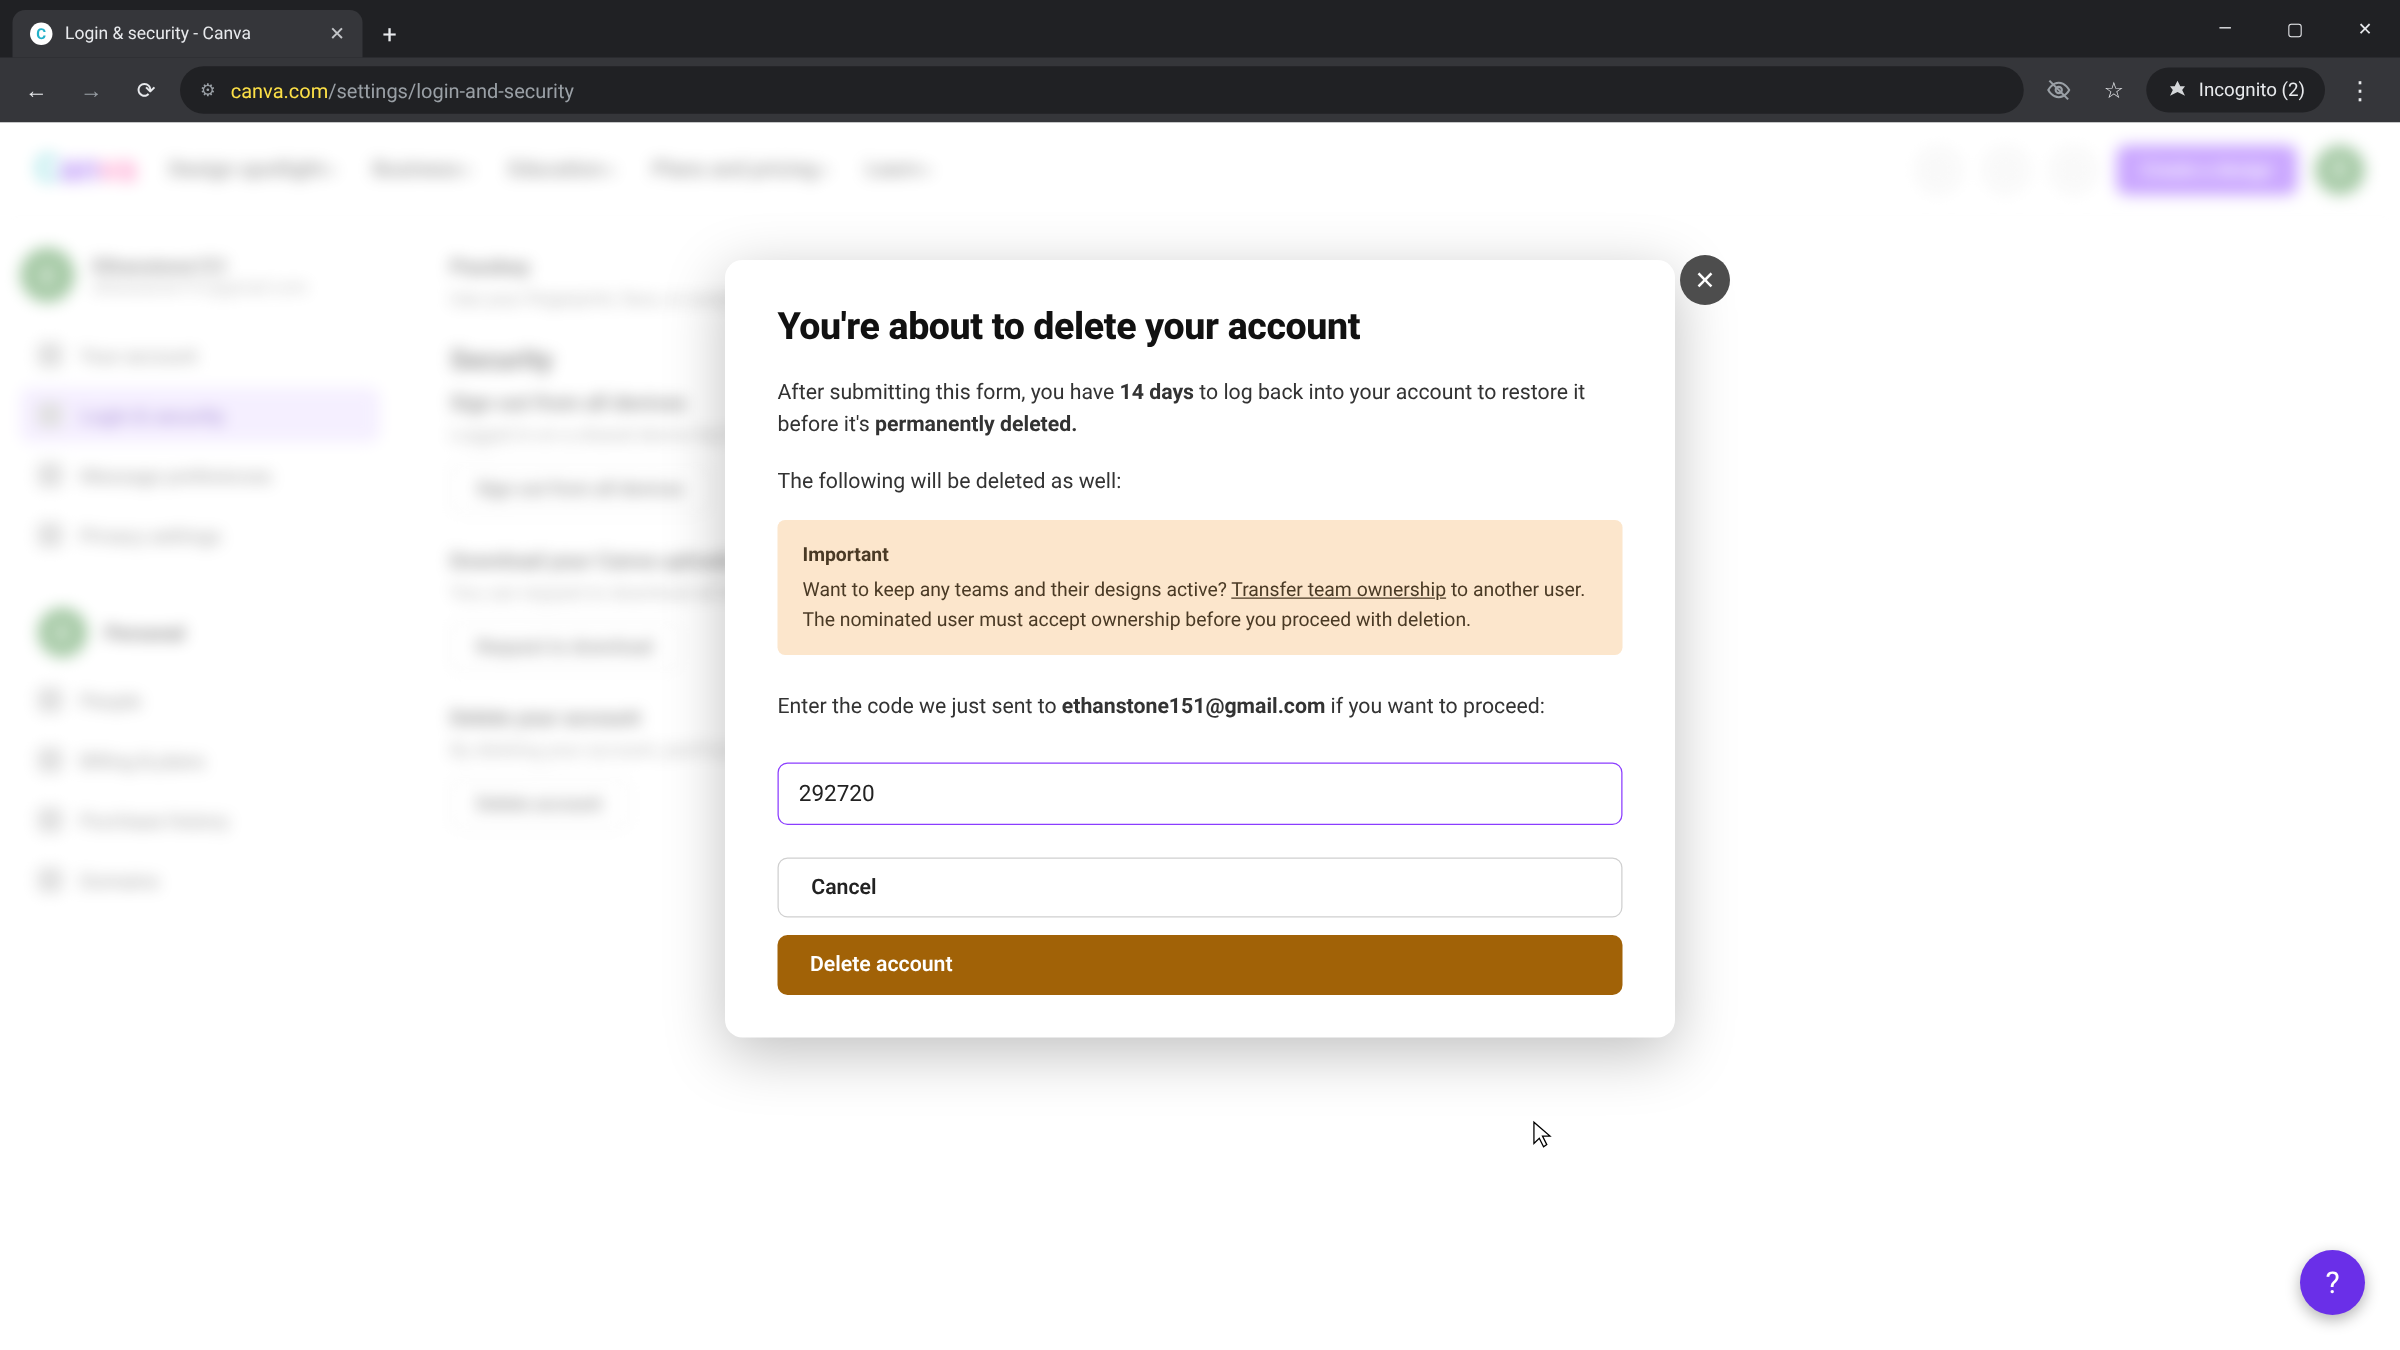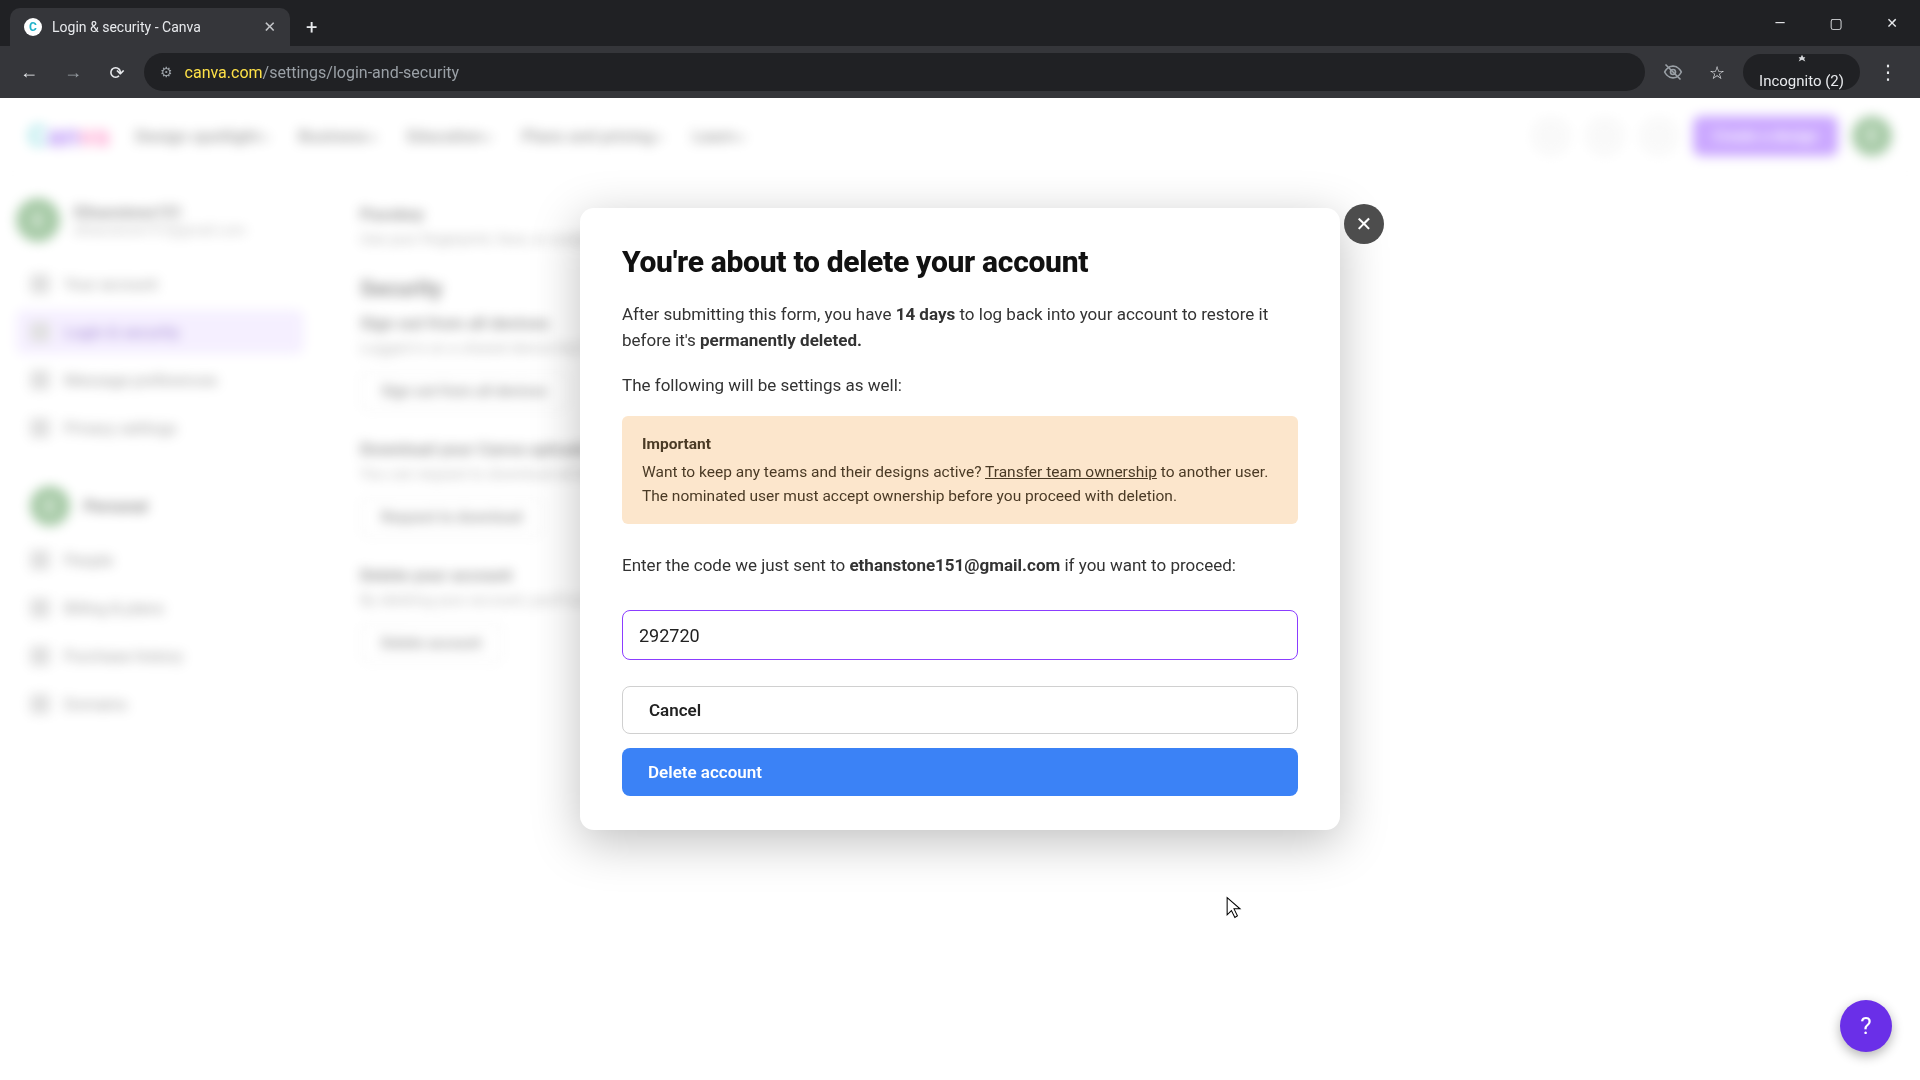--- a/index.html
+++ b/index.html
@@ -18,21 +18,21 @@
 
 .addr-bar { display: flex; align-items: center; height: 52px; background: #35363a; padding: 0 12px; gap: 10px; }
 .addr-bar .nav-ico { width: 34px; height: 34px; display: flex; align-items: center; justify-content: center; color: #9aa0a6; font-size: 18px; border-radius: 50%; }
 .addr-bar .nav-ico.active { color: #e8eaed; }
 .url-field { flex: 1; background: #202124; border-radius: 20px; height: 38px; display: flex; align-items: center; padding: 0 16px; color: #e8eaed; font-size: 16px; gap: 12px; }
 .url-field .site-ico { color: #9aa0a6; font-size: 14px; }
 .url-host { color: #fde047; }
 .url-path { color: #9aa0a6; }
 .right-icons { display: flex; align-items: center; gap: 8px; }
 .right-icons .ico { width: 36px; height: 36px; display: flex; align-items: center; justify-content: center; color: #e8eaed; font-size: 18px; }
-.incog-badge { background: #202124; border-radius: 20px; height: 36px; padding: 0 16px; display: flex; align-items: center; gap: 8px; color: #e8eaed; font-size: 15px; flex-direction: column; }
+.incog-badge { background: #202124; border-radius: 20px; height: 36px; padding: 0 16px; display: flex; align-items: center; gap: 8px; color: #e8eaed; font-size: 15px; }
 .kebab { color: #e8eaed; font-size: 20px; padding: 0 10px; }
 
 
 .page-wrap { position: relative; height: calc(1080px - 98px); background: #fff; }
 .page { position: absolute; inset: 0; filter: blur(6px); }
 .page-header { display: flex; align-items: center; height: 76px; padding: 0 28px; gap: 26px; border-bottom: 1px solid #eee; }
 .logo { font-size: 30px; font-weight: 800; letter-spacing: -0.5px; }
 .logo .c1{color:#23bfc9}.logo .c2{color:#7b2ff2}.logo .c3{color:#ff4da6}
 .topnav { display: flex; gap: 30px; color: #333; font-size: 17px; font-weight: 600; }
 .topnav span::after { content: " ▾"; font-size: 12px; color: #666; }
@@ -70,21 +70,21 @@
 .modal-body p { margin-bottom: 18px; }
 .modal-body ul { list-style: disc; padding-left: 28px; margin-bottom: 22px; }
 .modal-body li { font-weight: 700; margin-bottom: 4px; }
 .notice { background: #fce6cc; border-radius: 6px; padding: 16px 20px; font-size: 15.5px; color: #4a3a25; margin-bottom: 28px; }
 .notice-title { font-weight: 700; margin-bottom: 4px; display: block; }
 .notice a { color: #4a3a25; text-decoration: underline; }
 .code-input { width: 100%; height: 50px; border: 1.5px solid #8b3dff; border-radius: 8px; padding: 0 16px; font-size: 18px; color: #222; outline: none; margin-top: 14px; margin-bottom: 26px; }
 .modal-actions { display: flex; justify-content: flex-end; gap: 14px; flex-direction: column; }
 .btn { height: 48px; padding: 0 26px; border-radius: 8px; font-size: 17px; font-weight: 600; display: flex; align-items: center; cursor: pointer; border: none; }
 .btn-secondary { background: #fff; border: 1px solid #d0d0d0; color: #222; }
-.btn-danger { background: #3b82f6; color: #fff; }
+.btn-danger { background: #a16207; color: #fff; }
 
 .help-fab { position: absolute; right: 28px; bottom: 28px; width: 52px; height: 52px; border-radius: 50%; background: #6a2fe8; box-shadow: 0 4px 12px rgba(0,0,0,0.3); display: flex; align-items: center; justify-content: center; color: #fff; font-size: 24px; }
 
 .cursor { position: absolute; width: 18px; height: 24px; pointer-events: none; z-index: 999; }
 </style>
 </head>
 <body>
 
 <div class="browser-top">
   <div class="tab-strip">
@@ -222,21 +222,21 @@
   </div>
 
   <div class="overlay">
     <div class="modal">
       <div class="modal-close">✕</div>
       <h1>You're about to delete your account</h1>
       <div class="modal-body">
         <p>
           <span>After submitting this form, you have </span><strong>14 days</strong><span> to log back into your account to restore it before it's </span><strong>permanently deleted.</strong>
         </p>
-        <p>The following will be settings as well:</p>
+        <p>The following will be deleted as well:</p>
         <div class="notice">
           <span class="notice-title">Important</span>
           <span>Want to keep any teams and their designs active? </span><a href="#">Transfer team ownership</a><span> to another user. The nominated user must accept ownership before you proceed with deletion.</span>
         </div>
         <p>
           <span>Enter the code we just sent to </span><strong>ethanstone151@gmail.com</strong><span> if you want to proceed:</span>
         </p>
         <input class="code-input" value="292720" style="">
         <div class="modal-actions">
           <button class="btn btn-secondary">Cancel</button>

